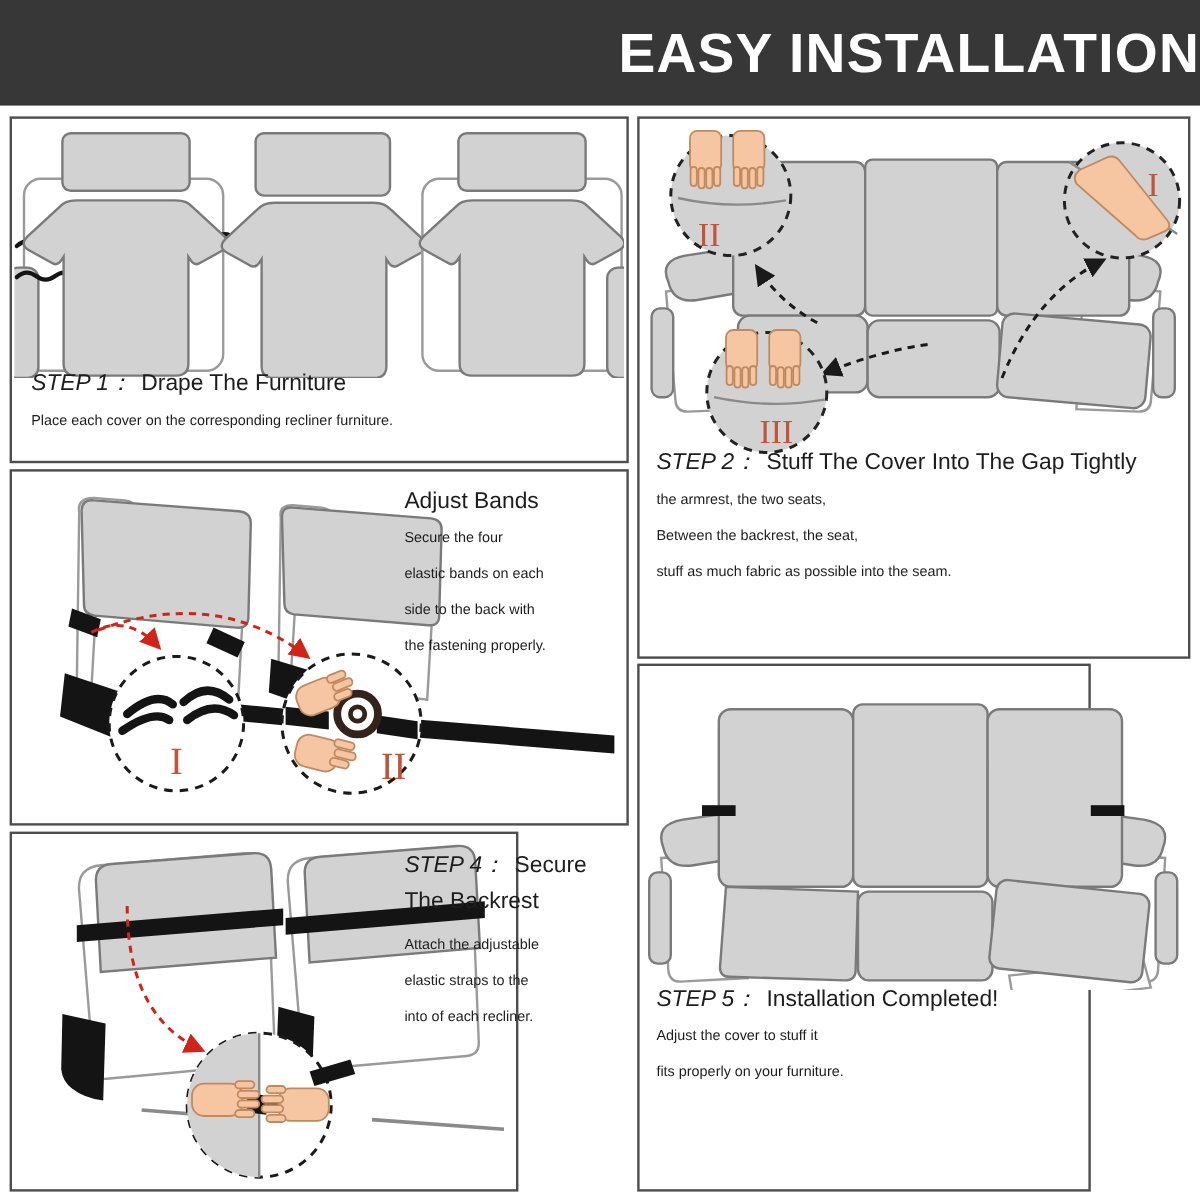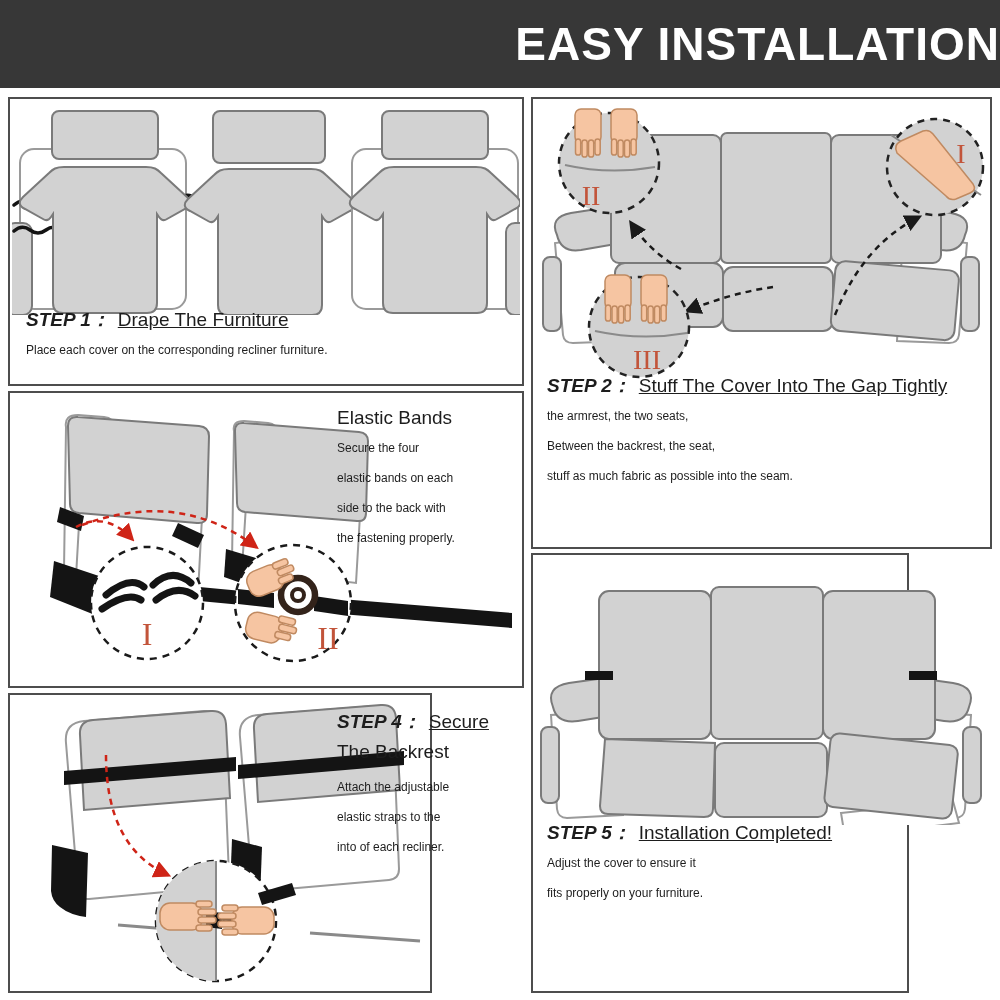--- a/index.html
+++ b/index.html
@@ -17,22 +17,22 @@
     margin:0;color:var(--header-text,#fff);font-size:46px;font-weight:700;
     letter-spacing:1px;
   }
   .panel{
     position:absolute;background:#fff;border:2px solid var(--panel-border,#4d4d4d);
     box-sizing:border-box;
   }
   .panel svg{position:absolute;}
   .step-text{position:absolute;}
   .head-line{font-size:19px;line-height:30px;white-space:nowrap;}
-  .step-label{font-weight:700;font-style:italic;}
-  .step-title{margin-left:8px;text-decoration:underline;}
+  .step-label{font-weight:400;font-style:italic;}
+  .step-title{margin-left:8px;}
   .body-line{font-size:12px;line-height:30px;white-space:nowrap;}
   .body-gap{margin-top:5px;}
 
   
   .gray-sh{fill:var(--cover-fill,#d2d2d2);stroke:var(--cover-stroke,#7a7a7a);stroke-width:2;}
   .white-sh{fill:#ffffff;stroke:#9a9a9a;stroke-width:2;}
   .strap-sh{fill:var(--strap-black,#141414);stroke:none;}
   .tie{fill:none;stroke:var(--strap-black,#141414);stroke-width:3.5;stroke-linecap:round;}
   .callout{fill:var(--cover-fill,#d2d2d2);stroke:#222;stroke-width:2.5;stroke-dasharray:7 6;}
   .callout-w{fill:#ffffff;stroke:#1a1a1a;stroke-width:2.5;stroke-dasharray:7 6;}
@@ -231,21 +231,21 @@
       <g transform="rotate(14 258 232)">
         <rect class="hand" x="236" y="218" width="36" height="27" rx="10"></rect>
         <rect class="hand" x="266" y="216" width="17" height="6.5" rx="3"></rect>
         <rect class="hand" x="268" y="224" width="18" height="6.5" rx="3"></rect>
         <rect class="hand" x="266" y="232" width="16" height="6.5" rx="3"></rect>
       </g>
       <text class="numeral" x="318" y="252">II</text>
     </g>
   </svg>
   <div class="step-text" style="left:327px;top:10px;">
-    <div class="head-line">Elastic Bands</div>
+    <div class="head-line">Adjust Bands</div>
     <div class="body-line">Secure the four</div>
     <div class="body-line">elastic bands on each</div>
     <div class="body-line">side to the back with</div>
     <div class="body-line">the fastening properly.</div>
   </div>
 </section>
 
 <section class="panel" style="left:8px;top:693px;width:424px;height:300px;">
   <svg style="left:0;top:2px;" width="512" height="294" viewBox="0 0 512 294">
     <defs>
@@ -333,16 +333,16 @@
     <path class="gray-sh" d="M70,164 l110,4 -2,66 q0,8 -9,8 l-96,-3 q-8,0 -8,-8 Z"></path>
     <rect class="gray-sh" x="180" y="168" width="112" height="74" rx="9"></rect>
     <g transform="rotate(6 300 180)">
       <rect class="gray-sh" x="294" y="158" width="128" height="74" rx="9"></rect>
     </g>
   </svg>
   <div class="step-text" style="left:14px;top:263px;">
     <div class="head-line">
       <span class="step-label">STEP 5：</span><span class="step-title">Installation Completed!</span>
     </div>
-    <div class="body-line">Adjust the cover to ensure it</div>
+    <div class="body-line">Adjust the cover to stuff it</div>
     <div class="body-line">fits properly on your furniture.</div>
   </div>
 </section>
 
 </body></html>

